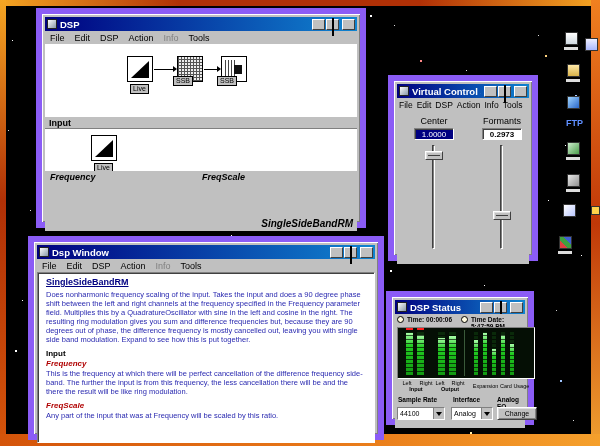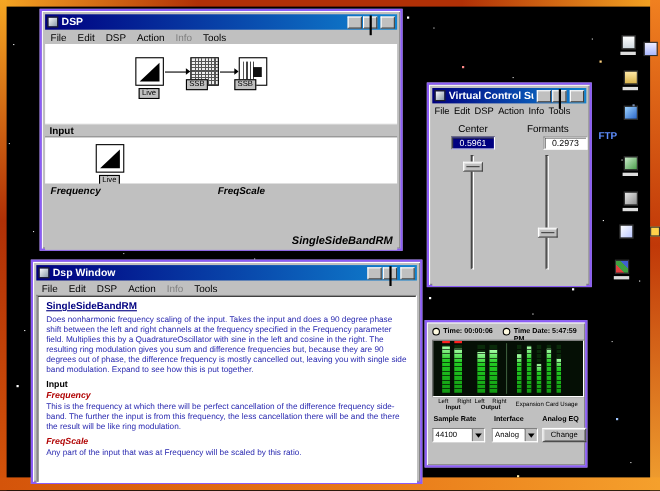--- a/index.html
+++ b/index.html
@@ -20,21 +20,21 @@
     box-shadow:370px 15px #fff,545px 55px #ffd27f,390px 270px #fff,560px 380px #9fc5ff,
     300px 10px #ffffcc,15px 350px #fff,470px 432px #ffeeaa,90px 240px #fff,520px 262px #fff,
     420px 60px #ff8888,250px 400px #fff,575px 95px #aaccff;}
   
   .frame{position:absolute;z-index:2;}
   .frame.top{left:0;top:0;width:600px;height:6px;background:linear-gradient(90deg,#f5a623,#b03006 30%,#b03006 70%,#f5a623);}
   .frame.left{left:0;top:0;bottom:0;width:6px;background:linear-gradient(180deg,#f5a623,#b03006 45%,#d4540a);}
   .frame.right{right:0;top:0;bottom:0;width:9px;background:linear-gradient(180deg,#f08020,#c03808 50%,#f0a030);}
   .frame.bottom{left:0;bottom:0;width:600px;height:12px;background:linear-gradient(90deg,#d4540a,#e87818 55%,#f5a02c);}
   
-  .window{position:absolute;background:#c0c0c0;border:2px solid #8b5cf6;
+  .window{position:absolute;background:#c0c0c0;border:6px solid #8b5cf6;
     box-shadow:inset 1px 1px 0 #fff,inset -1px -1px 0 #808080;padding:3px;z-index:5;}
   .titlebar{height:14px;background:linear-gradient(90deg,#000080,#1084d0);display:flex;align-items:center;gap:3px;padding:0 2px;}
   .titlebar .title{flex:1;color:#fff;font-weight:bold;font-size:9.5px;white-space:nowrap;overflow:hidden;}
   .app-icon{width:10px;height:10px;background:linear-gradient(135deg,#fdfdfd,#8898a8);border:1px solid #222;flex:0 0 auto;}
   .tbtns{display:flex;gap:1px;}
   .tbtn{width:13px;height:11px;background:#c0c0c0;border:1px solid;border-color:#fff #404040 #404040 #fff;padding:0;}
   .tbtn.close{margin-left:2px;}
   .g-min{width:6px;height:2px;background:#000;margin:6px auto 0;}
   .g-max{width:7px;height:6px;border:1px solid #000;border-top:2px solid #000;margin:1px auto 0;}
   .g-close{width:7px;height:7px;margin:1px auto 0;background:
@@ -127,21 +127,21 @@
   <div class="dicon" style="left:580px;top:38px;">
       <div class="img" style="background:linear-gradient(180deg,#eef,#aab8ff);"></div>
     </div>
   <div class="dicon" style="left:562px;top:64px;">
       <div class="img" style="background:linear-gradient(180deg,#ffe9a8,#d8b24a);"></div>
       <div class="lab"></div>
     </div>
   <div class="dicon" style="left:562px;top:96px;">
       <div class="img" style="background:linear-gradient(135deg,#9fd4ff,#2a66c8);"></div>
     </div>
-  <div class="ftp-text" style="left:544px;top:118px;text-align:center;">FTP</div>
+  <div class="ftp-text" style="left:566px;top:118px;text-align:center;">FTP</div>
   <div class="dicon" style="left:562px;top:142px;">
       <div class="img" style="background:linear-gradient(135deg,#cdeccd,#4b9e4b);"></div>
       <div class="lab"></div>
     </div>
   <div class="dicon" style="left:562px;top:174px;">
       <div class="img" style="background:linear-gradient(135deg,#e8e8e8,#909090);"></div>
       <div class="lab"></div>
     </div>
   <div class="dicon" style="left:558px;top:204px;">
       <div class="img" style="background:linear-gradient(135deg,#fff,#b9c6ff);"></div>
@@ -219,26 +219,26 @@
     <div class="menubar tight">
       <span class="menu-item">File</span>
       <span class="menu-item">Edit</span>
       <span class="menu-item">DSP</span>
       <span class="menu-item">Action</span>
       <span class="menu-item">Info</span>
       <span class="menu-item">Tools</span>
     </div>
     <div class="vcs-content">
       <div class="vcs-label" style="left:8px;top:5px;width:58px;">Center</div>
-      <div class="value-box selected" style="left:17px;top:17px;">0.5961</div>
+      <div class="value-box selected" style="left:17px;top:17px;">1.0000</div>
       <div class="slider-track" style="left:35px;top:34px;height:104px;">
         <div class="slider-thumb" style="top: 4.55%;"></div>
       </div>
       <div class="vcs-label" style="left:76px;top:5px;width:58px;">Formants</div>
-      <div class="value-box" style="left:101px;top:17px;">0.2973</div>
+      <div class="value-box" style="left:85px;top:17px;font-weight:bold;">0.2973</div>
       <div class="slider-track" style="left:103px;top:34px;height:104px;">
         <div class="slider-thumb" style="top: 63.7%;"></div>
       </div>
     </div>
   </div>
 
   <div class="window" style="left:28px;top:236px;width:356px;height:204px;">
     <div class="titlebar">
       <div class="app-icon"></div>
       <div class="title">Dsp Window</div>
@@ -261,20 +261,29 @@
       <p class="doc-p">Does nonharmonic frequency scaling of the input.  Takes the input and does a 90 degree phase shift between the left and right channels at the frequency specified in the Frequency parameter field.  Multiplies this by a QuadratureOscillator with sine in the left and cosine in the right.  The resulting ring modulation gives you sum and difference frequencies but, because they are 90 degrees out of phase, the difference frequency is mostly cancelled out, leaving you with single side band modulation.  Expand to see how this is put together.</p>
       <p class="doc-sub">Input</p>
       <p class="doc-sub hot">Frequency</p>
       <p class="doc-p">This is the frequency at which there will be perfect cancellation of the difference frequency side-band.  The further the input is from this frequency, the less cancellation there will be and the there the result will be like ring modulation.</p>
       <p class="doc-sub hot">FreqScale</p>
       <p class="doc-p">Any part of the input that was at Frequency will be scaled by this ratio.</p>
     </div>
   </div>
 
   <div class="window" style="left:386px;top:291px;width:148px;height:134px;">
+    <div class="titlebar">
+      <div class="app-icon"></div>
+      <div class="title">DSP Status</div>
+      <div class="tbtns">
+        <button class="tbtn"><span class="g-min"></span></button>
+        <button class="tbtn"><span class="g-max"></span></button>
+        <button class="tbtn close"><span class="g-close"></span></button>
+      </div>
+    </div>
     <div class="status-content">
       <div class="clock-icon" style="left:2px;"></div>
       <div class="time-text" style="left:12px;">Time: 00:00:06</div>
       <div class="clock-icon" style="left:66px;"></div>
       <div class="time-text" style="left:76px;">Time Date: 5:47:59 PM</div>
 
       <div class="meter-panel">
         <div class="clip-led" style="left:8px;width:7px;"></div>
         <div class="clip-led" style="left:19px;width:7px;"></div>
         <div class="meter" style="left:8px;width:7px;">

